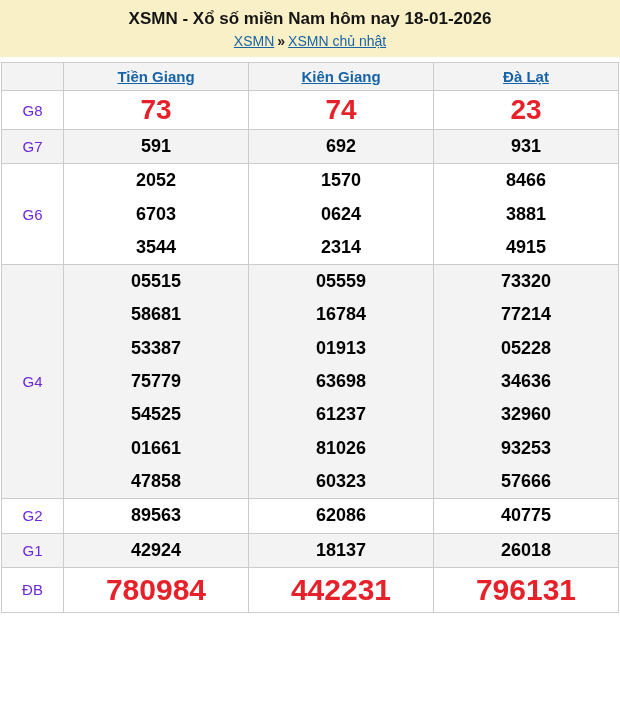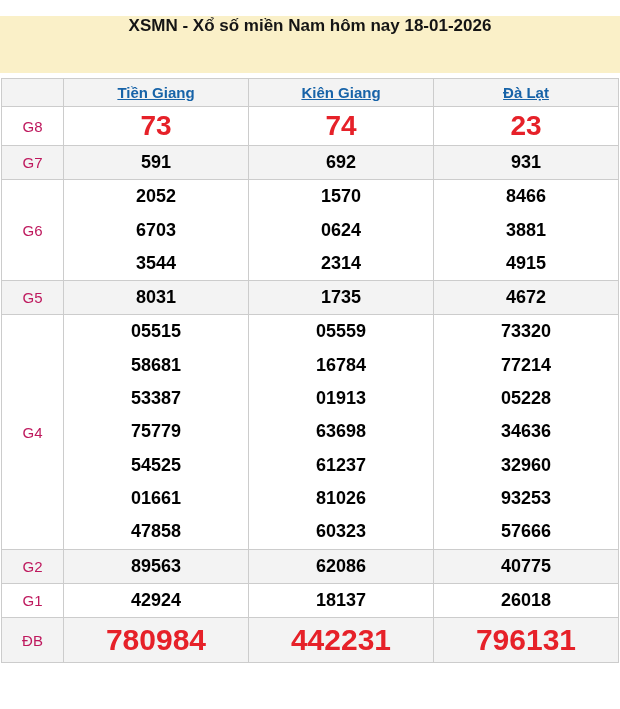--- a/index.html
+++ b/index.html
@@ -15,21 +15,21 @@
     width:620px;height:709px;
     background:#ffffff;
     font-family:"Liberation Sans","DejaVu Sans",sans-serif;
     color:#111;
     overflow:hidden;
   }
   .banner{
     background:var(--banner-bg);
     height:57px;
     text-align:center;
-    margin-top:16px;
+    padding-top:9px;
   }
   .title{
     font-size:17px;
     font-weight:bold;
     color:#151515;
     line-height:20px;
   }
   .breadcrumb{
     font-size:14px;
     line-height:18px;
@@ -66,21 +66,21 @@
   }
   thead a{
     color:var(--link-blue);
     font-weight:bold;
     text-decoration:underline;
     cursor:pointer;
   }
   tbody th.rowlabel{
     font-weight:normal;
     font-size:15px;
-    color:#be185d;
+    color:#6d28d9;
     background:transparent;
   }
   tbody tr:nth-child(even){background:var(--alt-row);}
   .num{
     font-weight:bold;
     font-size:18px;
     color:#000;
     height:33.3px;
     line-height:33.3px;
     white-space:nowrap;
@@ -97,20 +97,23 @@
     font-size:30px;
     height:44px;
     line-height:44px;
   }
 </style>
 </head>
 <body>
 
 <div class="banner">
   <div class="title">XSMN - Xổ số miền Nam hôm nay 18-01-2026</div>
+  <div class="breadcrumb">
+    <a href="#">XSMN</a><span class="sep">»</span><a href="#">XSMN chủ nhật</a>
+  </div>
 </div>
 
 <table class="results">
   <colgroup>
     <col class="c-label">
       <col class="c-prov">
       <col class="c-prov">
       <col class="c-prov">
   </colgroup>
   <thead>
@@ -158,32 +161,20 @@
           <div class="num">0624</div>
           <div class="num">2314</div>
         </td>
         <td>
           <div class="num">8466</div>
           <div class="num">3881</div>
           <div class="num">4915</div>
         </td>
       </tr>
       <tr class="normal">
-        <th class="rowlabel">G5</th>
-        <td>
-          <div class="num">8031</div>
-        </td>
-        <td>
-          <div class="num">1735</div>
-        </td>
-        <td>
-          <div class="num">4672</div>
-        </td>
-      </tr>
-      <tr class="normal">
         <th class="rowlabel">G4</th>
         <td>
           <div class="num">05515</div>
           <div class="num">58681</div>
           <div class="num">53387</div>
           <div class="num">75779</div>
           <div class="num">54525</div>
           <div class="num">01661</div>
           <div class="num">47858</div>
         </td>

